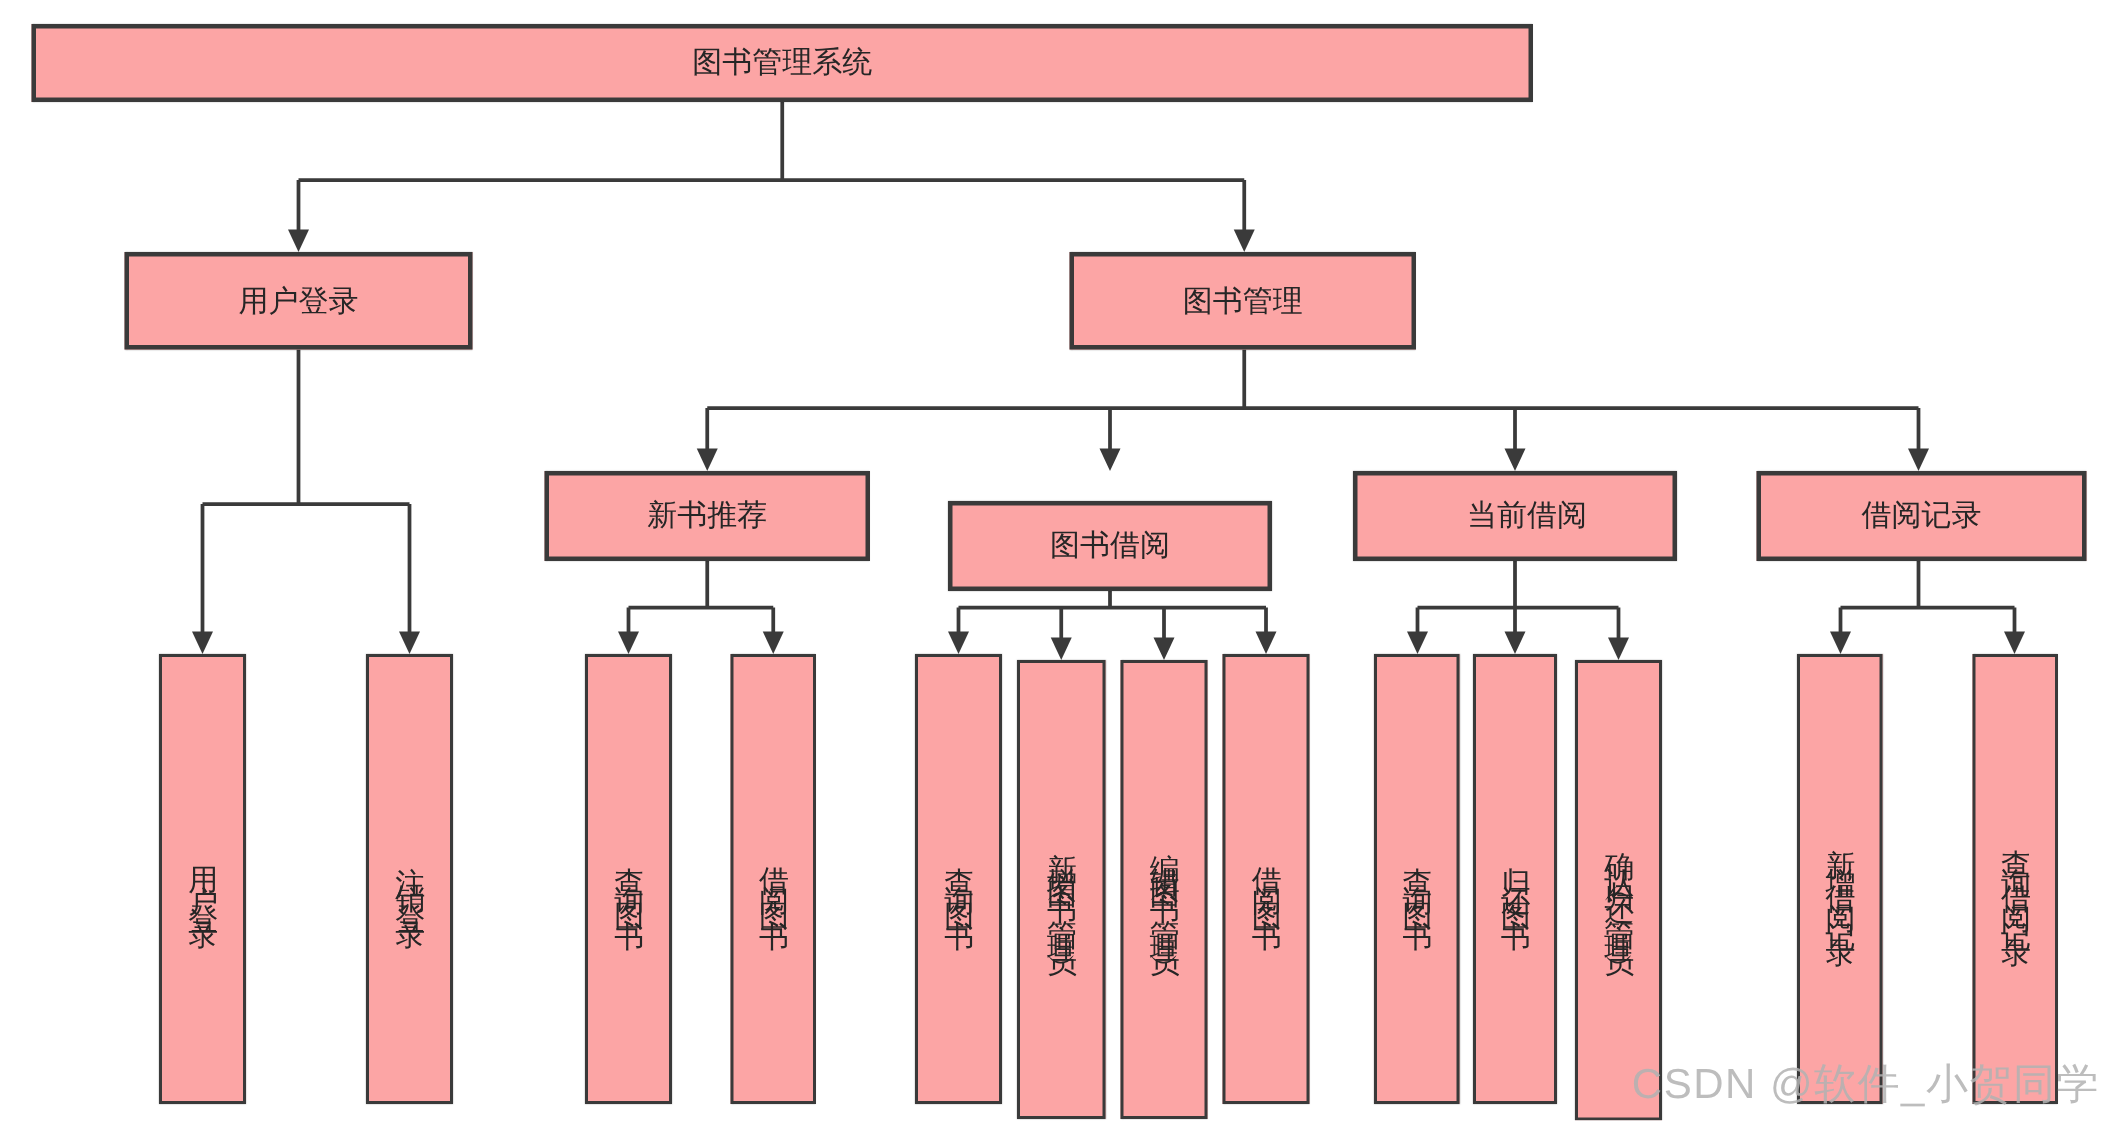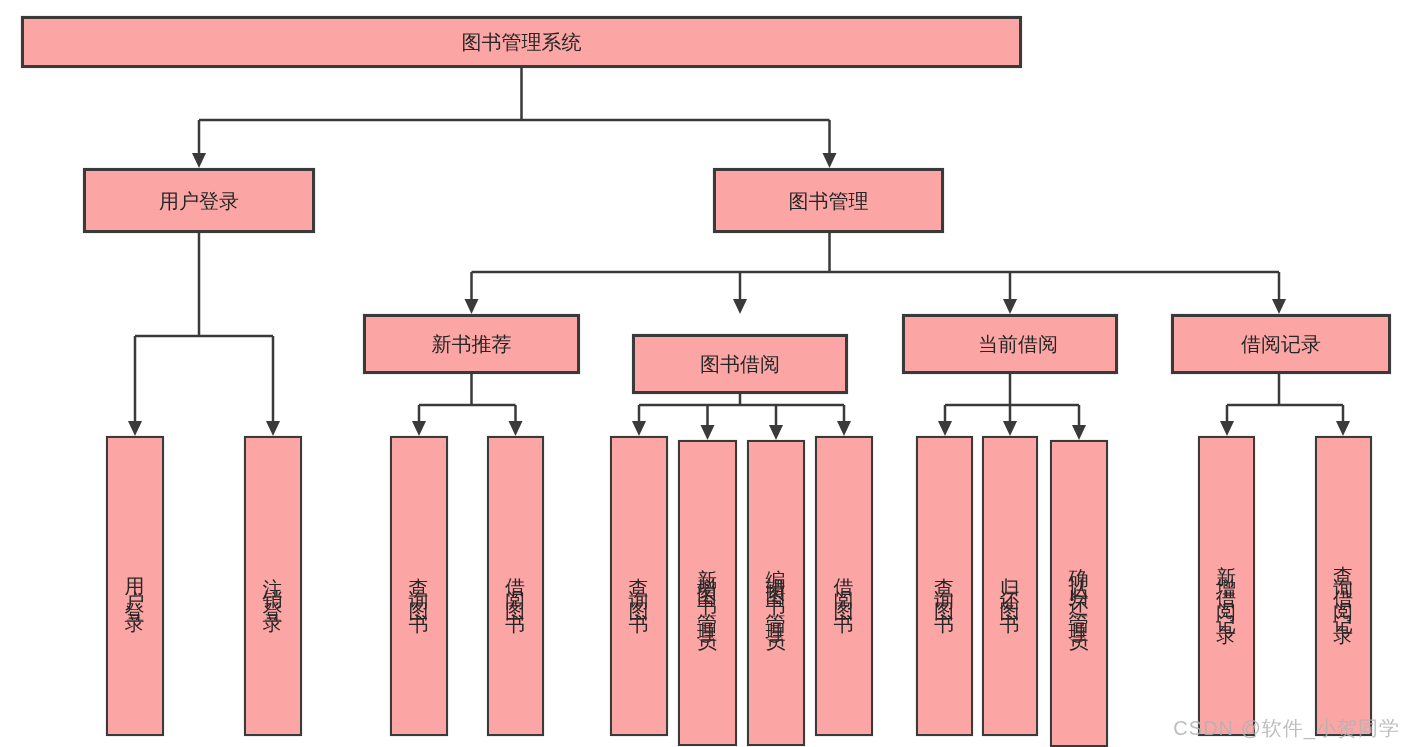--- a/index.html
+++ b/index.html
@@ -25,21 +25,21 @@
   .box.leaf{border-width:2.5px;}
   .vtext{
     writing-mode:vertical-lr;
     text-orientation:mixed;
     letter-spacing:12px;
     white-space:nowrap;
   }
   .watermark{
     position:absolute;
     right:5px;bottom:5px;
-    font-size:20px;
+    font-size:28px;
     color:#b2b2b2;
     opacity:0.85;
     letter-spacing:1px;
     z-index:5;
   }
 </style>
 </head>
 <body>
 
 <div id="canvas">

